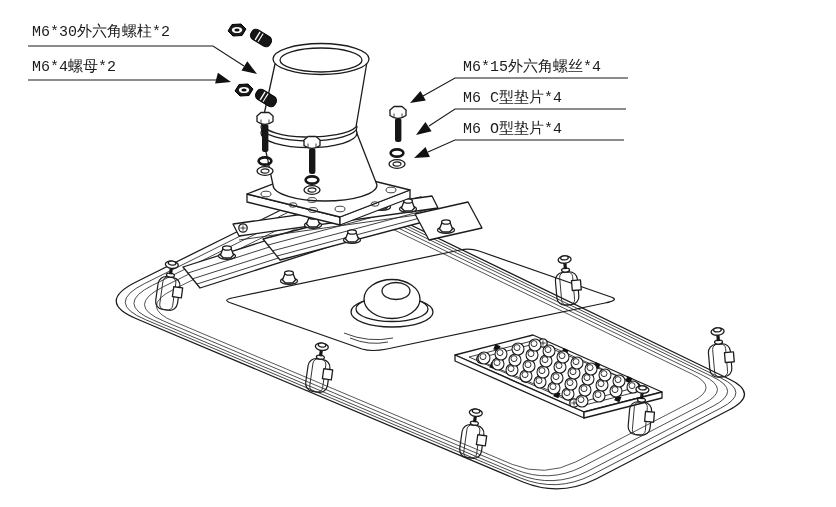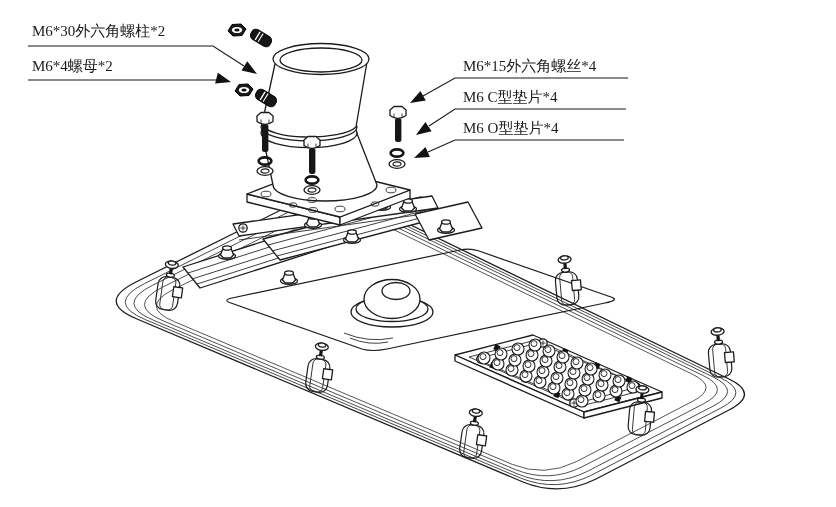--- a/index.html
+++ b/index.html
@@ -1,17 +1,17 @@
 <!DOCTYPE html>
 <html><head>
 <meta charset="utf-8">
 <style>
   html,body{margin:0;padding:0;background:#ffffff;}
   .stage{position:relative;width:836px;height:507px;background:#ffffff;overflow:hidden;
-         font-family:Liberation Serif, serif;}
+         font-family:Liberation Mono, monospace;}
   svg{display:block}
   .ln{stroke:#1c1c1c;stroke-width:1.2;fill:none;stroke-linejoin:round;stroke-linecap:round;}
   .lnthin{stroke:#2a2a2a;stroke-width:0.9;fill:none;}
   .wfill{fill:#ffffff;stroke:#1c1c1c;stroke-width:1.3;stroke-linejoin:round;}
   .dark{fill:#161616;stroke:none;}
   .callout-text{font-size:15px;fill:#1a1a1a;}
   .leader{stroke:#1a1a1a;stroke-width:1.1;fill:none;}
   .arrow{fill:#111111;stroke:none;}
 </style>
 </head>

